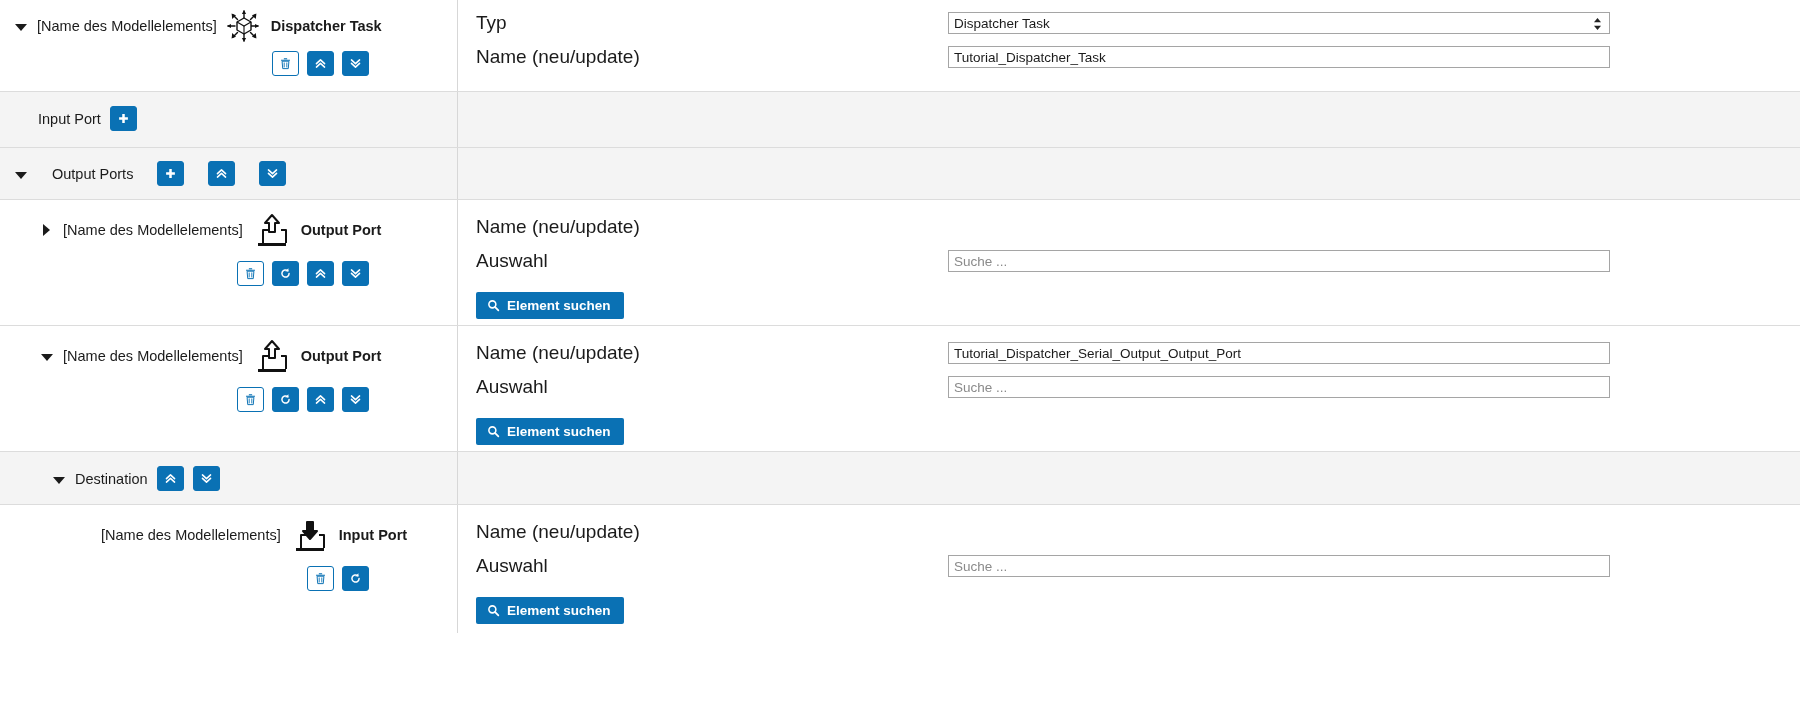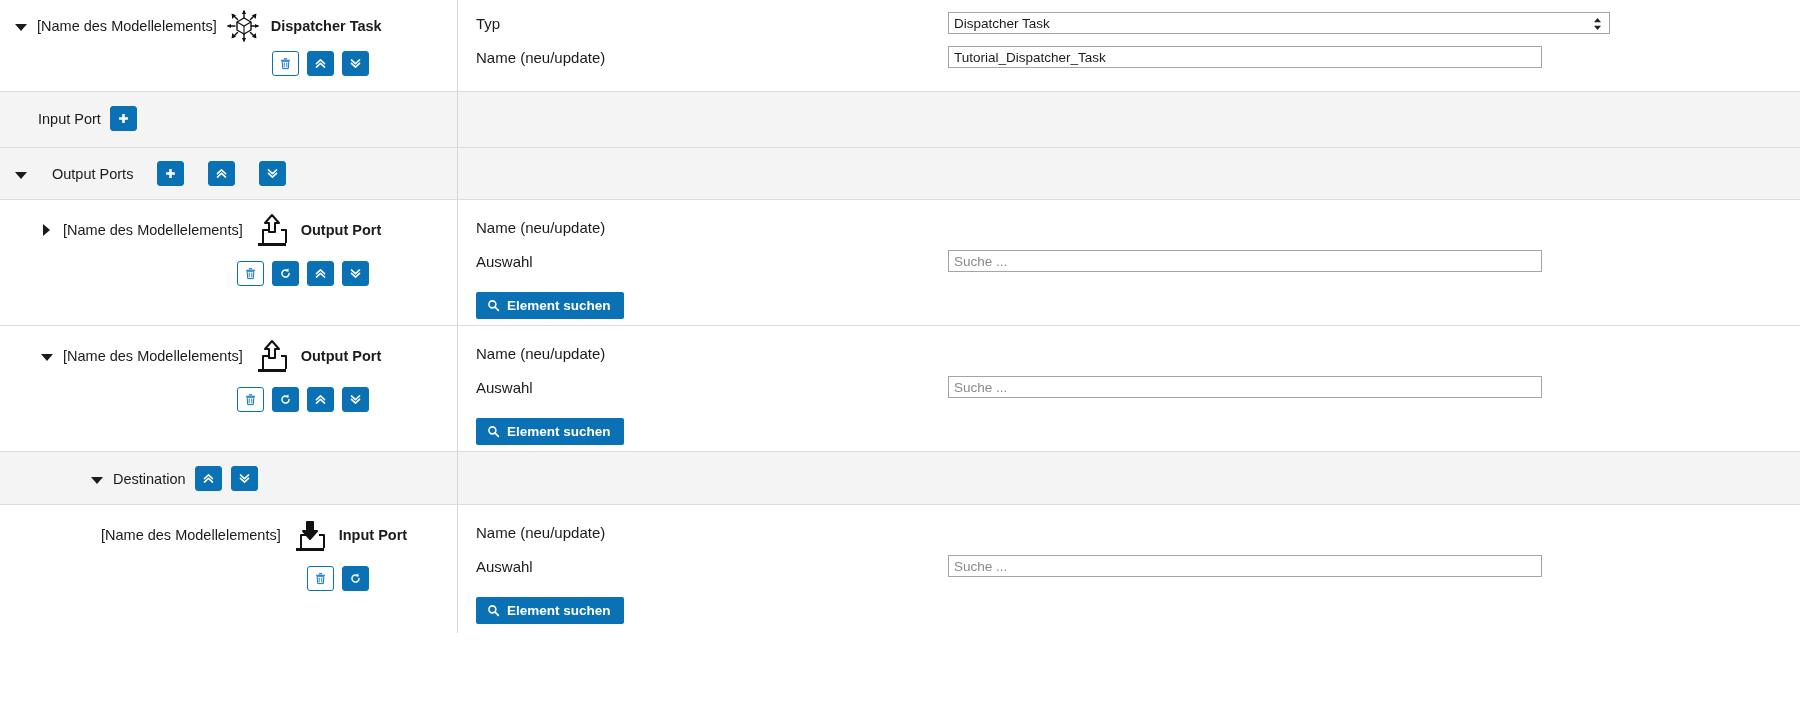--- a/index.html
+++ b/index.html
@@ -114,26 +114,26 @@
   .field-row {
     display: flex;
     align-items: center;
     padding: 0;
     height: 34px;
   }
   .field-label {
     width: 490px;
     flex: 0 0 490px;
     padding-left: 18px;
-    font-size: 15px;
+    font-size: 19px;
     color: #1b1b1b;
   }
   .field-input {
     flex: 0 0 auto;
-    width: 594px;
+    width: 662px;
     height: 22px;
     border: 1px solid #a5a5a5;
     background: #ffffff;
     font-family: "Liberation Sans", sans-serif;
     font-size: 13.5px;
     color: #1b1b1b;
     padding: 1px 5px;
     outline: none;
     border-radius: 0;
   }
@@ -165,21 +165,21 @@
     padding: 6px 13px 6px 11px;
     border-radius: 2px;
     cursor: pointer;
     white-space: nowrap;
   }
   .search-btn svg { display: block; }
 
   
   .pl-14  { padding-left: 14px; }
   .pl-40  { padding-left: 40px; }
-  .pl-52  { padding-left: 52px; margin-left: 38px; }
+  .pl-52  { padding-left: 52px; }
   .pl-78  { padding-left: 78px; }
   .btn-row.r1 { padding-right: 88px; }
   .btn-row.r2 { padding-right: 88px; }
   .btn-row.r3 { padding-right: 88px; }
   .btn-row.r4 { padding-right: 88px; }
 </style>
 </head>
 <body>
 
 <div class="page">
@@ -431,20 +431,21 @@
             <svg viewBox="0 0 16 16" width="13" height="13" aria-hidden="true">
               <path d="M3 3.6 8 8.2l5-4.6M3 7.8l5 4.6 5-4.6" fill="none" stroke="#fff" stroke-width="1.9" stroke-linecap="round" stroke-linejoin="round"></path>
             </svg>
           </span>
         </button>
       </div>
     </div>
     <div class="right-pane">
       <div class="field-row" style="margin-top:10px;">
         <span class="field-label">Name (neu/update)</span>
+        <input class="field-input" value="Tutorial_Dispatcher_Serial_Output_Output_Port" style="">
       </div>
       <div class="field-row">
         <span class="field-label">Auswahl</span>
         <input class="field-input" placeholder="Suche ..." style="">
       </div>
       <div style="padding:14px 0 0 18px;">
         <button class="search-btn">
           <span>
             <svg viewBox="0 0 16 16" width="13" height="13" aria-hidden="true">
               <circle cx="6.6" cy="6.6" r="4.3" fill="none" stroke="#fff" stroke-width="1.9"></circle>

